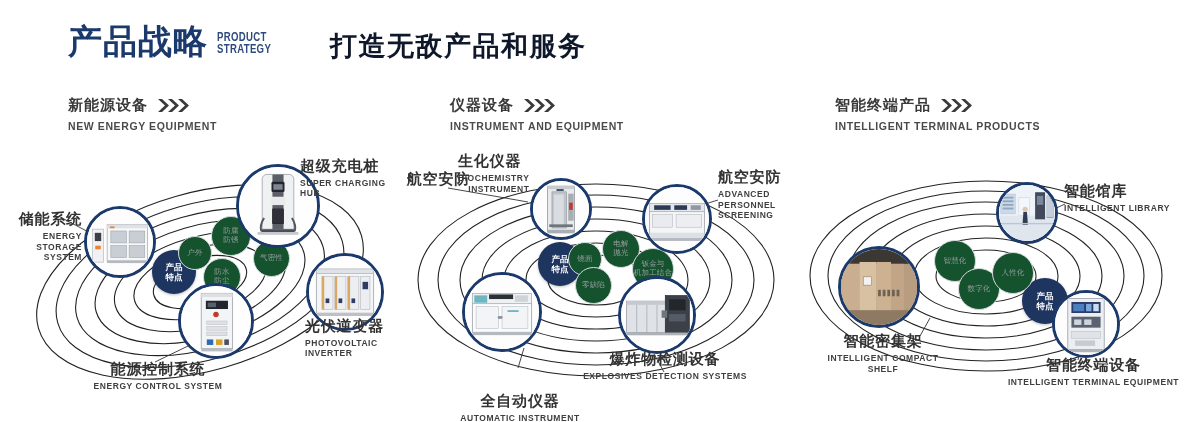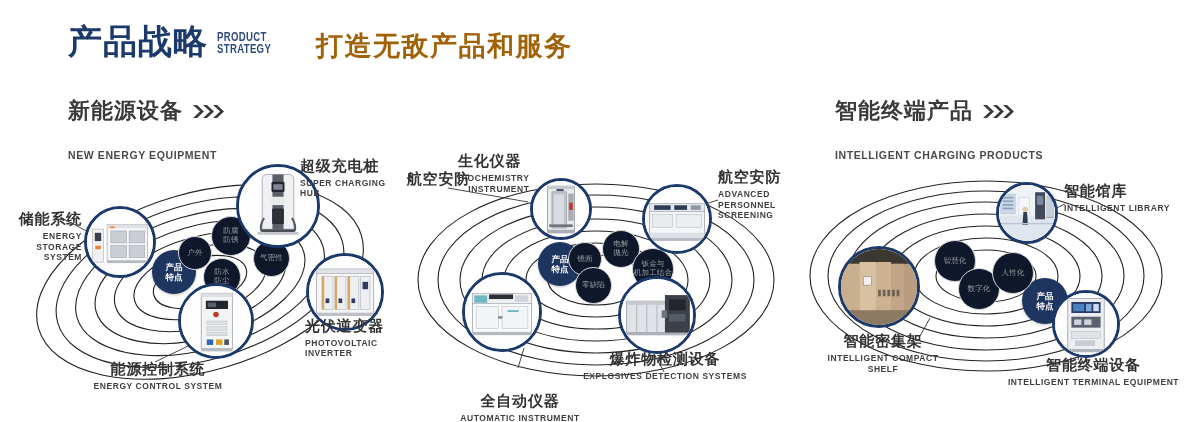--- a/index.html
+++ b/index.html
@@ -18,51 +18,51 @@
     color: #1b3a6b; line-height: 1; font-family: "Liberation Sans", sans-serif;
   }
   .hdr-en {
     margin-left: 9px; margin-bottom: 2px;
     font-size: 12px; font-weight: 700; line-height: 1.05;
     color: #2d4b7d; letter-spacing: .4px;
     transform: scaleX(.80); transform-origin: left bottom;
     white-space: pre-line;
   }
   .hdr-sub {
-    position: absolute; left: 316px; top: 28px;
-    font-size: 27px; font-weight: 700; color: #a16207; letter-spacing: 1.5px;
+    position: absolute; left: 330px; top: 28px;
+    font-size: 27px; font-weight: 700; color: #0f172a; letter-spacing: 1.5px;
   }
 
   
   .sec { position: absolute; }
   .sec-row { display: flex; align-items: center; }
-  .sec-cn { font-size: 22px; font-weight: 700; color: #3a3a3a; letter-spacing: 1px; }
+  .sec-cn { font-size: 15px; font-weight: 700; color: #3a3a3a; letter-spacing: 1px; }
   .chev { margin-left: 10px; display: flex; color: #3a3a3a; }
   .chev svg { display: block; }
   .sec-en {
-    margin-top: 23px; font-size: 10.5px; font-weight: 700; color: #4a4a4a;
+    margin-top: 5px; font-size: 10.5px; font-weight: 700; color: #4a4a4a;
     letter-spacing: .6px;
   }
 
   
   .cluster { position: absolute; top: 150px; width: 400px; height: 260px; }
   .orbits { position: absolute; inset: 0; }
   .orbits svg { display: block; }
 
   
   .node {
     position: absolute; border-radius: 50%;
     border: 3px solid #1b3a6b; background: #fff; overflow: hidden;
   }
   .node .ph { position: absolute; inset: 0; }
 
   
   .bub {
     position: absolute; border-radius: 50%;
-    border: 1px solid #d8dade; background: #0f172a;
+    border: 1px solid #d8dade; background: #14532d;
     display: flex; align-items: center; justify-content: center;
     text-align: center; color: #9a9ca1;
     font-size: 7.5px; line-height: 1.15; letter-spacing: .2px;
   }
   .badge {
     position: absolute; border-radius: 50%;
     background: #1e3560; color: #fff;
     display: flex; align-items: center; justify-content: center;
     text-align: center; font-size: 8.5px; font-weight: 700; line-height: 1.2;
     box-shadow: 0 1px 3px rgba(0,0,0,.25);
@@ -101,35 +101,50 @@
           <path d="M0 0 L7 6.5 L0 13 L4 13 L11 6.5 L4 0 Z"></path>
           <path d="M10 0 L17 6.5 L10 13 L14 13 L21 6.5 L14 0 Z"></path>
           <path d="M20 0 L27 6.5 L20 13 L24 13 L31 6.5 L24 0 Z"></path>
         </g>
           </svg>
       </div>
     </div>
     <div class="sec-en">NEW ENERGY EQUIPMENT</div>
   </div>
 
+  <div class="sec" style="left:450px; top:96px;">
+    <div class="sec-row">
+      <div class="sec-cn">仪器设备</div>
+      <div class="chev">
+        <svg width="34" height="13" viewBox="0 0 34 13">
+            <g fill="currentColor">
+          <path d="M0 0 L7 6.5 L0 13 L4 13 L11 6.5 L4 0 Z"></path>
+          <path d="M10 0 L17 6.5 L10 13 L14 13 L21 6.5 L14 0 Z"></path>
+          <path d="M20 0 L27 6.5 L20 13 L24 13 L31 6.5 L24 0 Z"></path>
+        </g>
+          </svg>
+      </div>
+    </div>
+    <div class="sec-en">INSTRUMENT AND EQUIPMENT</div>
+  </div>
 
   <div class="sec" style="left:835px; top:96px;">
     <div class="sec-row">
       <div class="sec-cn">智能终端产品</div>
       <div class="chev">
         <svg width="34" height="13" viewBox="0 0 34 13">
             <g fill="currentColor">
           <path d="M0 0 L7 6.5 L0 13 L4 13 L11 6.5 L4 0 Z"></path>
           <path d="M10 0 L17 6.5 L10 13 L14 13 L21 6.5 L14 0 Z"></path>
           <path d="M20 0 L27 6.5 L20 13 L24 13 L31 6.5 L24 0 Z"></path>
         </g>
           </svg>
       </div>
     </div>
-    <div class="sec-en">INTELLIGENT CHARGING PRODUCTS</div>
+    <div class="sec-en">INTELLIGENT TERMINAL PRODUCTS</div>
   </div>
 
   <div class="cluster" style="left:0px;">
 
     <div class="orbits">
       <svg width="400" height="260" viewBox="0 0 400 260">
         <g fill="none" stroke="#222" stroke-width="1.1">
           <ellipse cx="200" cy="132" rx="48" ry="24" transform="rotate(-16 200 132)"></ellipse>
           <ellipse cx="200" cy="132" rx="68" ry="34" transform="rotate(-16 200 132)"></ellipse>
           <ellipse cx="200" cy="132" rx="88" ry="45" transform="rotate(-16 200 132)"></ellipse>

